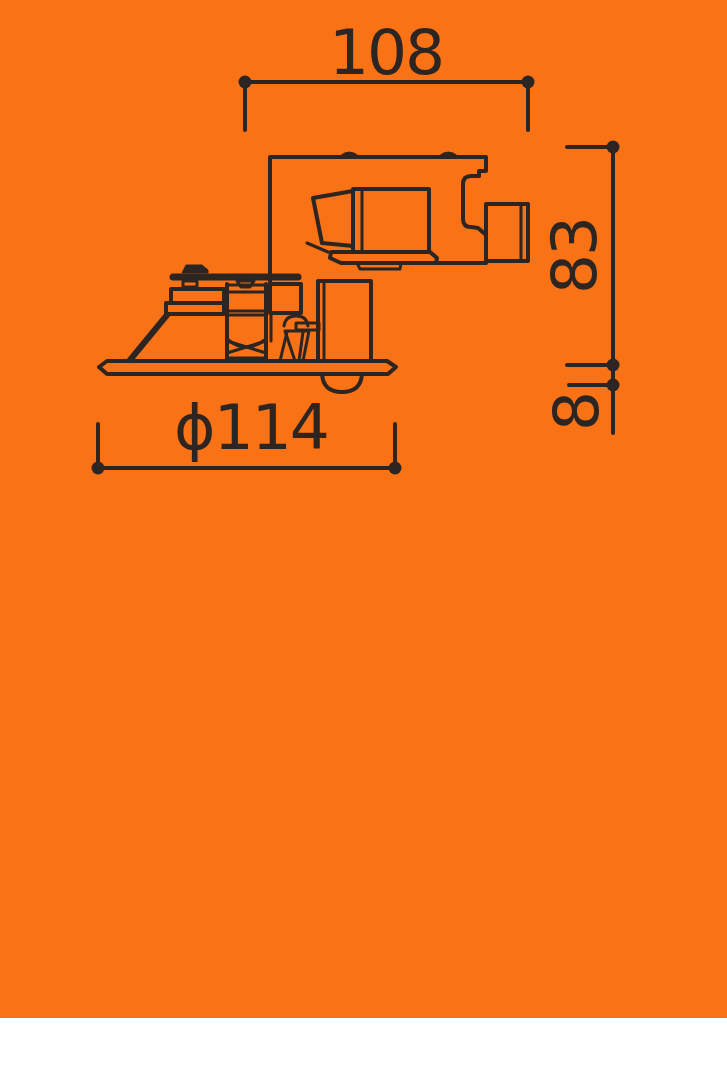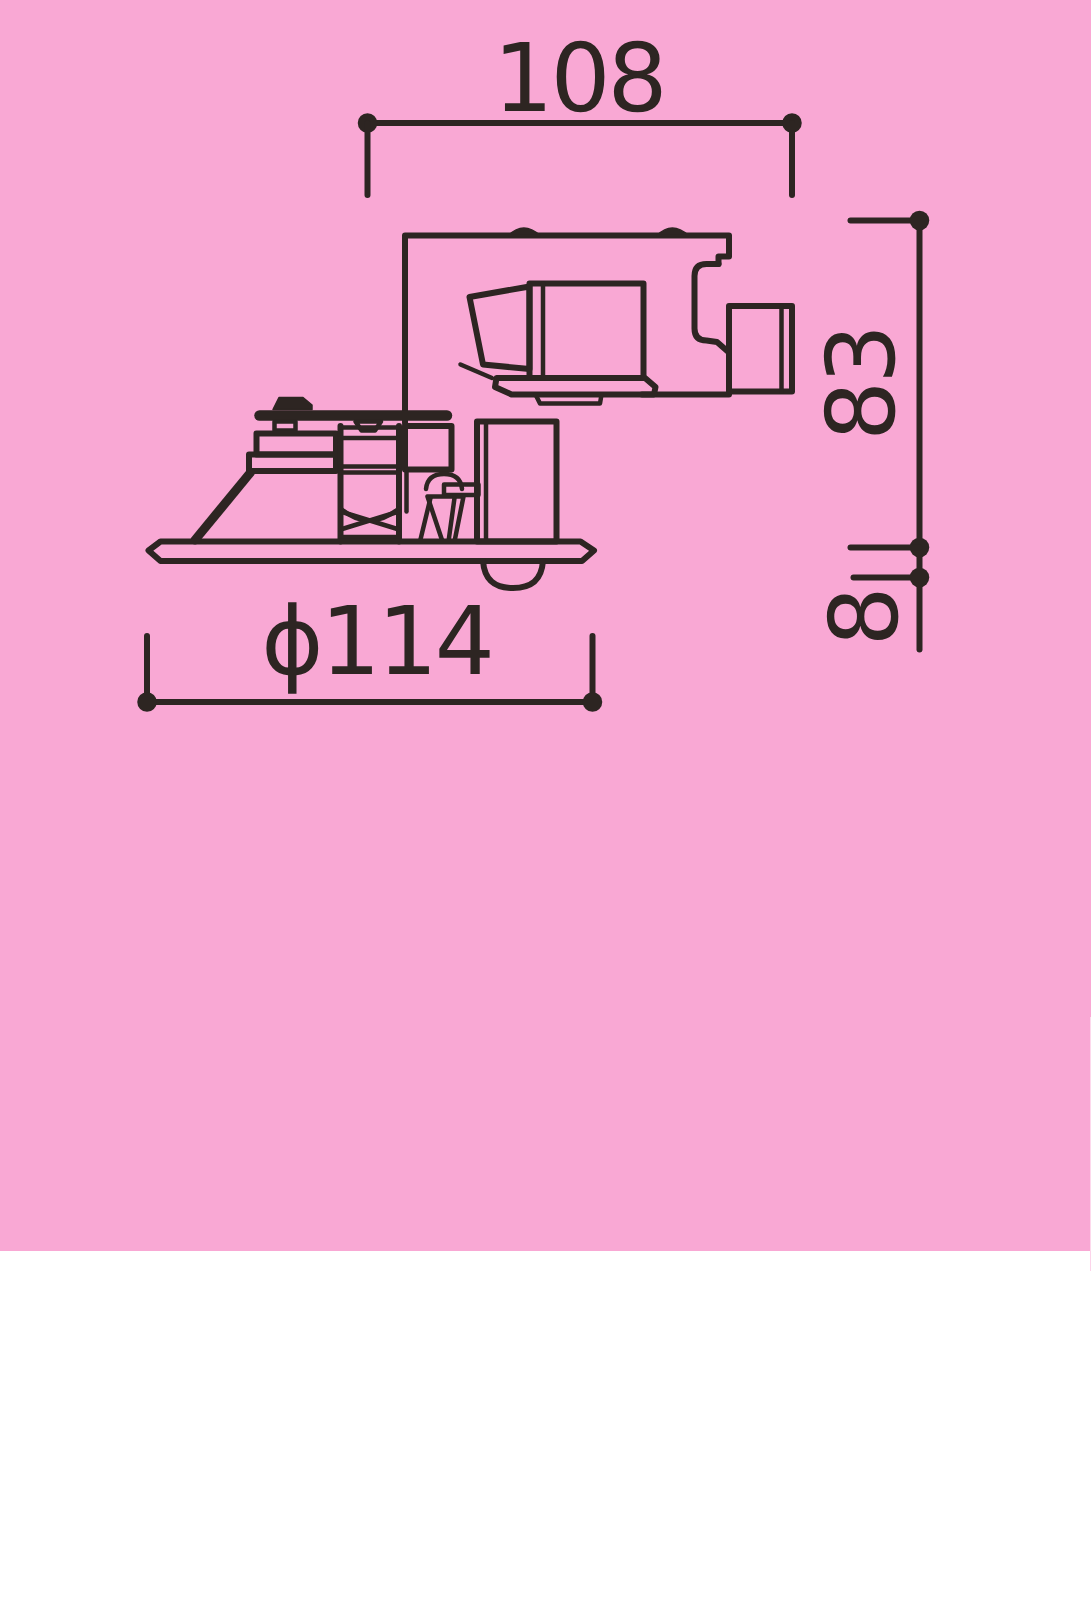--- a/index.html
+++ b/index.html
@@ -3,22 +3,22 @@
 <meta charset="utf-8">
 <style>
   html, body {
     margin: 0;
     padding: 0;
     background: #ffffff;
   }
   .stage {
     position: relative;
     width: 727px;
-    height: 834px;
-    background: #f9a8d4;
+    height: 1018px;
+    background: #f97316;
     overflow: hidden;
     font-family: "DejaVu Sans", sans-serif;
   }
   svg.drawing {
     position: absolute;
     left: 0;
     top: 0;
   }
   
   .ln  { fill: none; stroke: #2d2522; stroke-width: 4; stroke-linecap: round; stroke-linejoin: round; }

